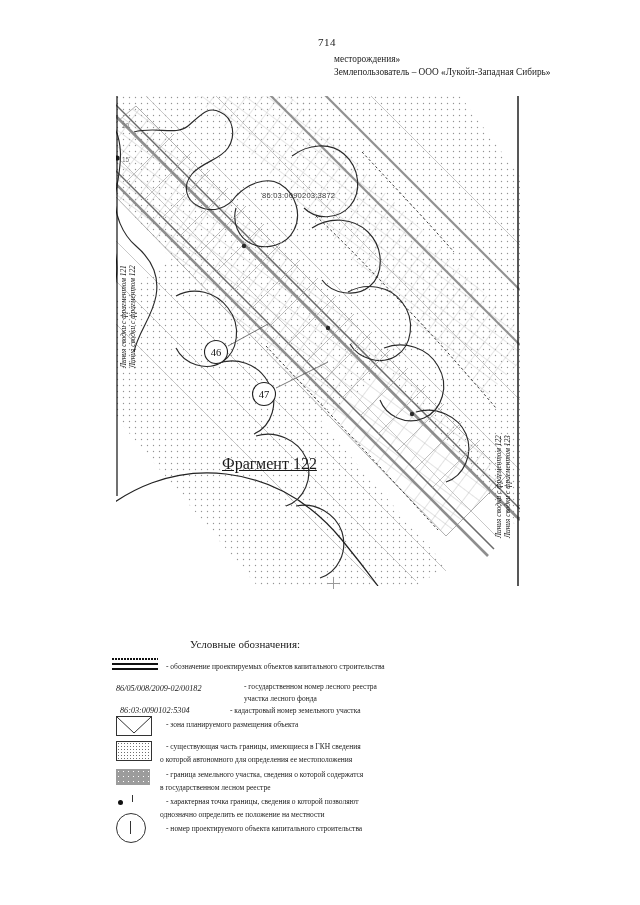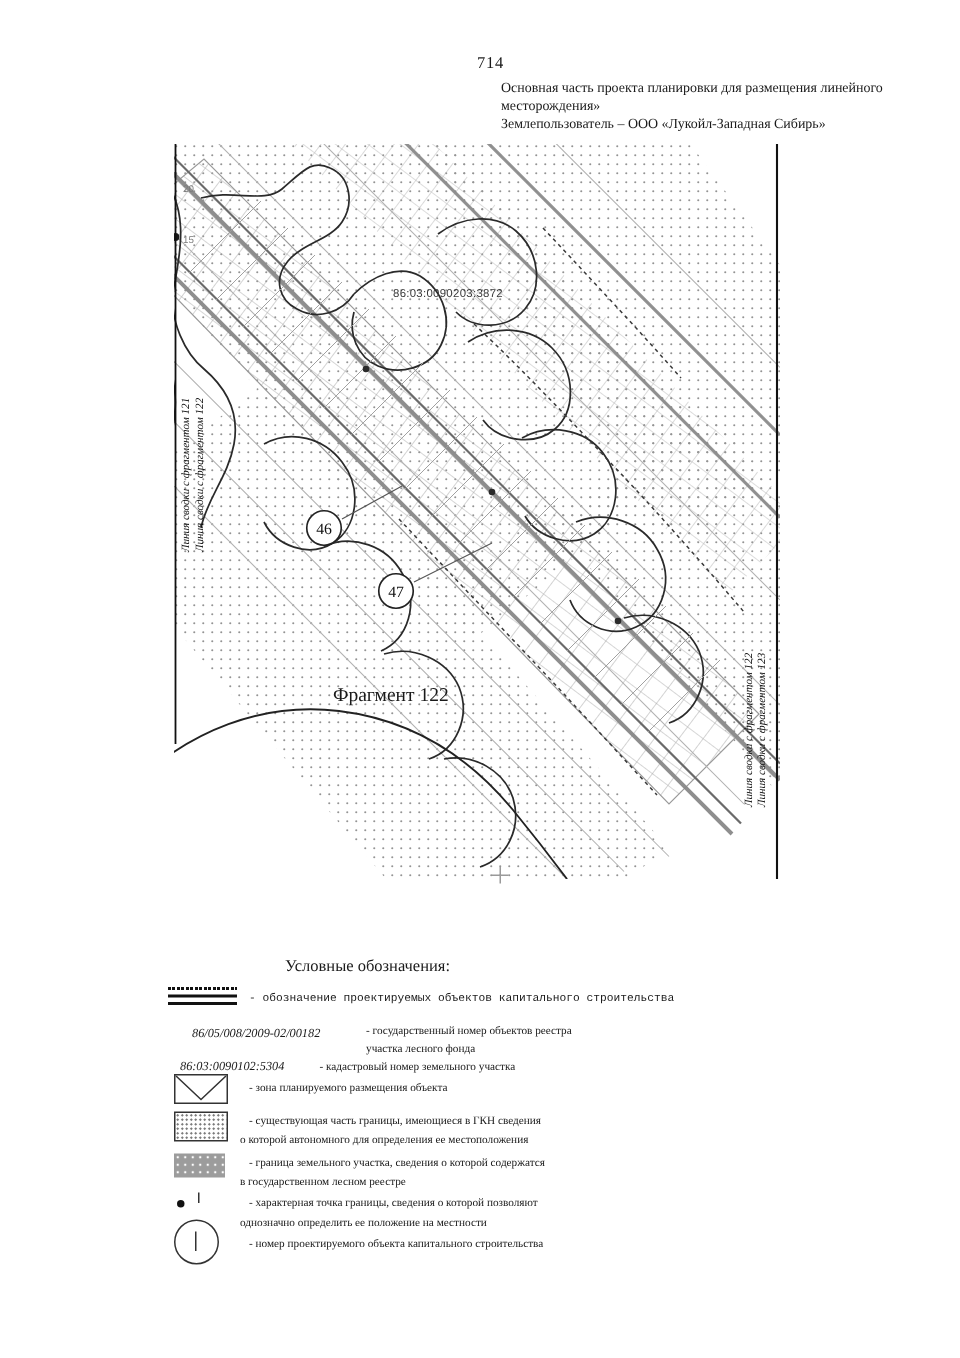--- a/index.html
+++ b/index.html
@@ -25,21 +25,21 @@
           font-size:7.4px;white-space:nowrap;color:#111;
           transform-origin:0 0;}
   #vlabel-121{left:119px;top:368px;transform:rotate(-90deg);}
   #vlabel-122{left:128px;top:368px;transform:rotate(-90deg);}
   #vlabel-122r{left:494px;top:538px;transform:rotate(-90deg);}
   #vlabel-123r{left:503px;top:538px;transform:rotate(-90deg);}
 
   #parcel-label{position:absolute;left:262px;top:191px;font-size:7.6px;color:#3a3a3a;
                 font-family:"Liberation Sans",sans-serif;letter-spacing:.2px;}
 
-  #fragment-caption{position:absolute;left:222px;top:455px;font-size:13px;}
+  #fragment-caption{position:absolute;left:222px;top:455px;font-size:16px;text-decoration:underline;}
 
   .crossmark{position:absolute;width:11px;height:11px;}
   .crossmark::before,.crossmark::after{content:"";position:absolute;background:#9a9a9a;}
   .crossmark::before{left:0;top:5px;width:11px;height:1px;}
   .crossmark::after{left:5px;top:0;width:1px;height:11px;}
   #cross-mid{left:328px;top:578px;}
 
   
   #legend{position:absolute;left:112px;top:638px;width:420px;}
   #legend-title{position:absolute;left:78px;top:0px;font-size:11px;font-family:Liberation Serif, serif;}
@@ -83,21 +83,20 @@
   #sym-circle .bar{position:absolute;left:13px;top:7px;width:1px;height:13px;background:#333;}
 </style>
 </head>
 <body>
 
 <div class="page">
 
   <div id="page-number">714</div>
 
   <div id="header-block">
-    <div>Основная часть проекта планировки для размещения линейного</div>
     <div>месторождения»</div>
     <div id="landuser">Землепользователь – ООО «Лукойл-Западная Сибирь»</div>
   </div>
   <div id="scale-line">Масштаб 1:2500</div>
 
   <div id="map">
     <svg width="404" height="490" viewBox="0 0 404 490" xmlns="http://www.w3.org/2000/svg">
       <defs>
         <pattern id="dotsLight" width="6" height="6" patternUnits="userSpaceOnUse">
           <circle cx="1.5" cy="1.5" r="0.7" fill="#8e8e8e"></circle>
@@ -259,28 +258,28 @@
 
   <div id="legend">
 
     <div id="legend-title">Условные обозначения:</div>
 
     <div class="sym" id="sym-lines">
       <div class="ln l1"></div>
         <div class="ln l2"></div>
         <div class="ln l3"></div>
     </div>
-    <div class="lg-row" style="left:54px;top:24px;font-family:Liberation Mono, monospace;">- обозначение проектируемых объектов капитального строительства</div>
-
-    <div class="lg-row lg-ital" style="left:16px;top:46px;">86/05/008/2009-02/00182</div>
-    <div class="lg-row" style="left:132px;top:44px;">- государственный номер объектов реестра</div>
+    <div class="lg-row" style="left:54px;top:24px;">- обозначение проектируемых объектов капитального строительства</div>
+
+    <div class="lg-row lg-ital" style="left:4px;top:46px;">86/05/008/2009-02/00182</div>
+    <div class="lg-row" style="left:132px;top:44px;">- государственном номер лесного реестра</div>
     <div class="lg-row" style="left:132px;top:56px;">участка лесного фонда</div>
 
     <div class="lg-row lg-ital" style="left:8px;top:68px;">86:03:0090102:5304</div>
-    <div class="lg-row" style="left:101px;top:68px;">- кадастровый номер земельного участка</div>
+    <div class="lg-row" style="left:118px;top:68px;">- кадастровый номер земельного участка</div>
 
     <div class="sym" id="sym-zone">
       <svg width="34" height="18">
           <polyline points="0,0 17,16 34,0" fill="none" stroke="#333" stroke-width="1"></polyline>
         </svg>
     </div>
     <div class="lg-row" style="left:54px;top:82px;">- зона планируемого размещения объекта</div>
 
     <div class="sym" id="sym-gkn">
       <div class="fill"></div>

